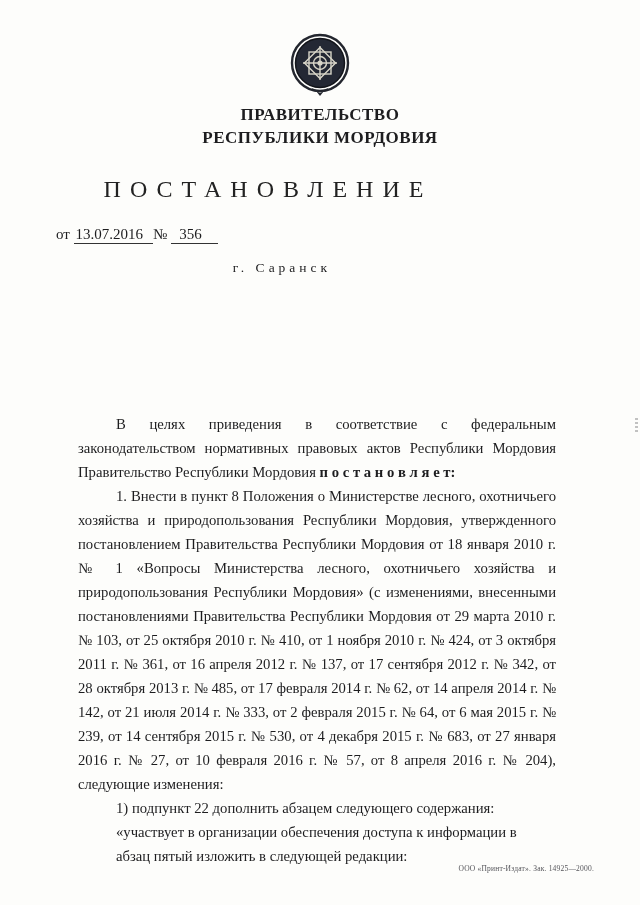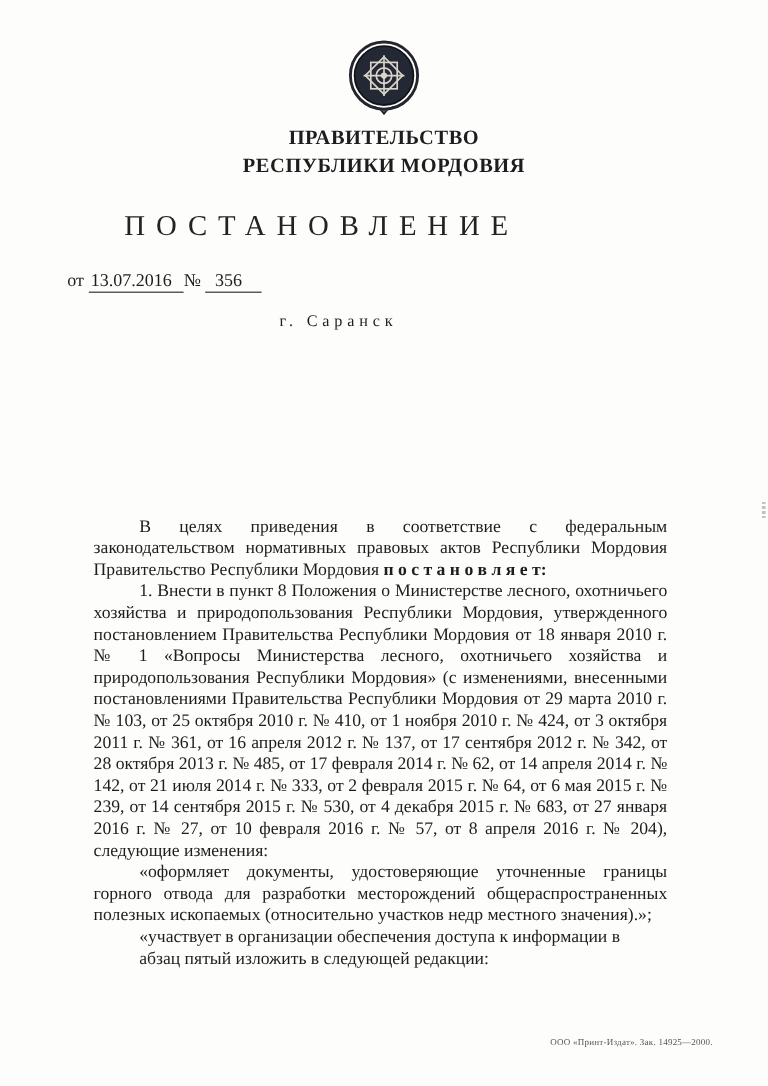--- a/index.html
+++ b/index.html
@@ -48,23 +48,23 @@
     font-size:13.5px;
     letter-spacing:4px;
   }
   .subject {
     position:absolute; top:288px; left:78px; width:296px;
     font-size:14.8px;
     line-height:1.3;
     text-align:justify;
   }
   .body-text {
-    position:absolute; top:430px; left:78px; width:478px;
+    position:absolute; top:412px; left:78px; width:478px;
     font-size:14.7px;
-    line-height:18px;
+    line-height:24px;
     text-align:justify;
   }
   .body-text p { margin:0; text-indent:38px; }
   .bold-sp { font-weight:bold; }
   .footer-print {
     position:absolute; right:46px; bottom:32px;
     font-size:7.5px;
     color:#55555a;
     letter-spacing:0.2px;
     padding-left:8px;
@@ -115,21 +115,21 @@
       <span class="u-num">356</span>
     </div>
   </div>
 
   <div class="city">г. Саранск</div>
 
 
   <div class="body-text">
     <p><span>В целях приведения в соответствие с федеральным законодательством нормативных правовых актов Республики Мордовия Правительство Республики Мордовия </span><span class="bold-sp">п о с т а н о в л я е т:</span></p>
     <p>1. Внести в пункт 8 Положения о Министерстве лесного, охотничьего хозяйства и природопользования Республики Мордовия, утвержденного постановлением Правительства Республики Мордовия от 18 января 2010 г. № 1 «Вопросы Министерства лесного, охотничьего хозяйства и природопользования Республики Мордовия» (с изменениями, внесенными постановлениями Правительства Республики Мордовия от 29 марта 2010 г. № 103, от 25 октября 2010 г. № 410, от 1 ноября 2010 г. № 424, от 3 октября 2011 г. № 361, от 16 апреля 2012 г. № 137, от 17 сентября 2012 г. № 342, от 28 октября 2013 г. № 485, от 17 февраля 2014 г. № 62, от 14 апреля 2014 г. № 142, от 21 июля 2014 г. № 333, от 2 февраля 2015 г. № 64, от 6 мая 2015 г. № 239, от 14 сентября 2015 г. № 530, от 4 декабря 2015 г. № 683, от 27 января 2016 г. № 27, от 10 февраля 2016 г. № 57, от 8 апреля 2016 г. № 204), следующие изменения:</p>
-    <p>«оформляет документы, удостоверяющие уточненные границы горного отвода для разработки месторождений общераспространенных полезных ископаемых (относительно участков недр местного значения).»;</p>
+    <p>1) подпункт 22 дополнить абзацем следующего содержания:</p>
     <p>«участвует в организации обеспечения доступа к информации в</p>
     <p>абзац пятый изложить в следующей редакции:</p>
   </div>
 
   <div class="scan-mark"></div>
 
   <div class="footer-print">ООО «Принт-Издат». Зак. 14925—2000.</div>
 
 </div>
 

